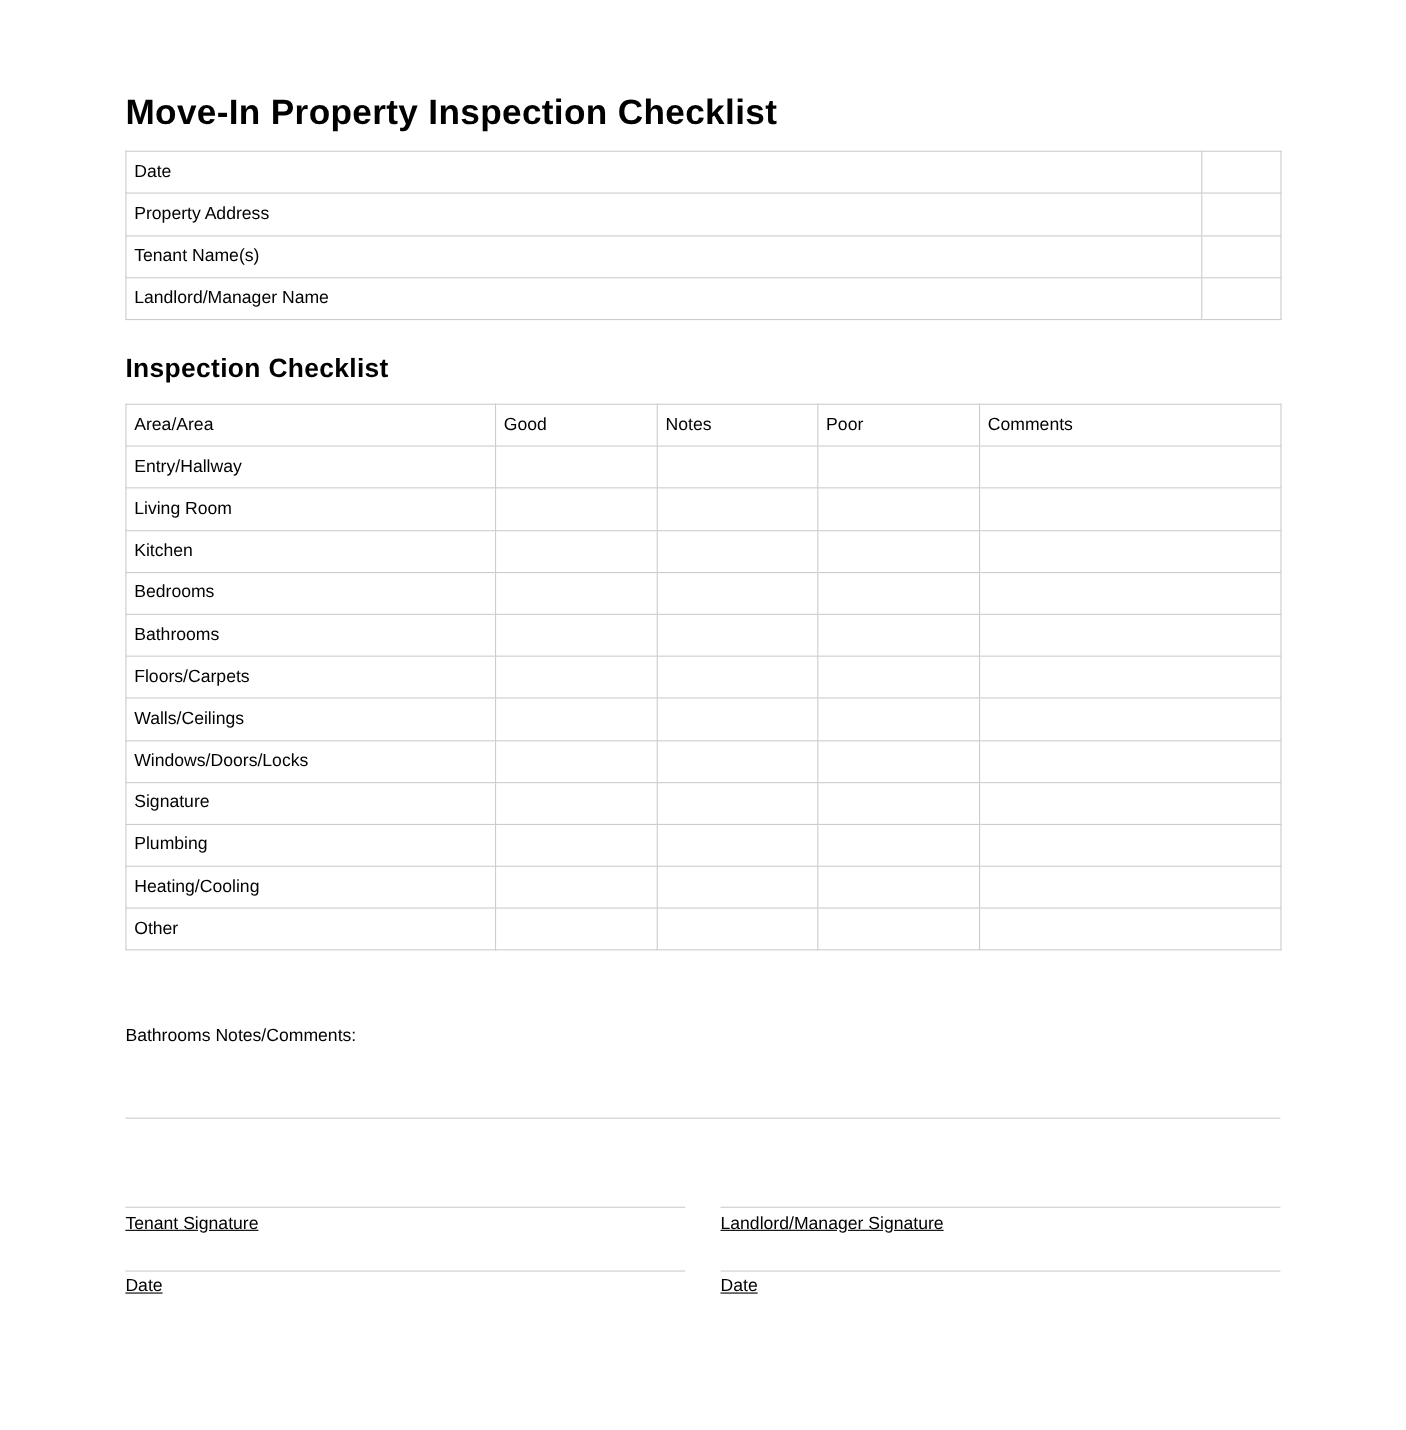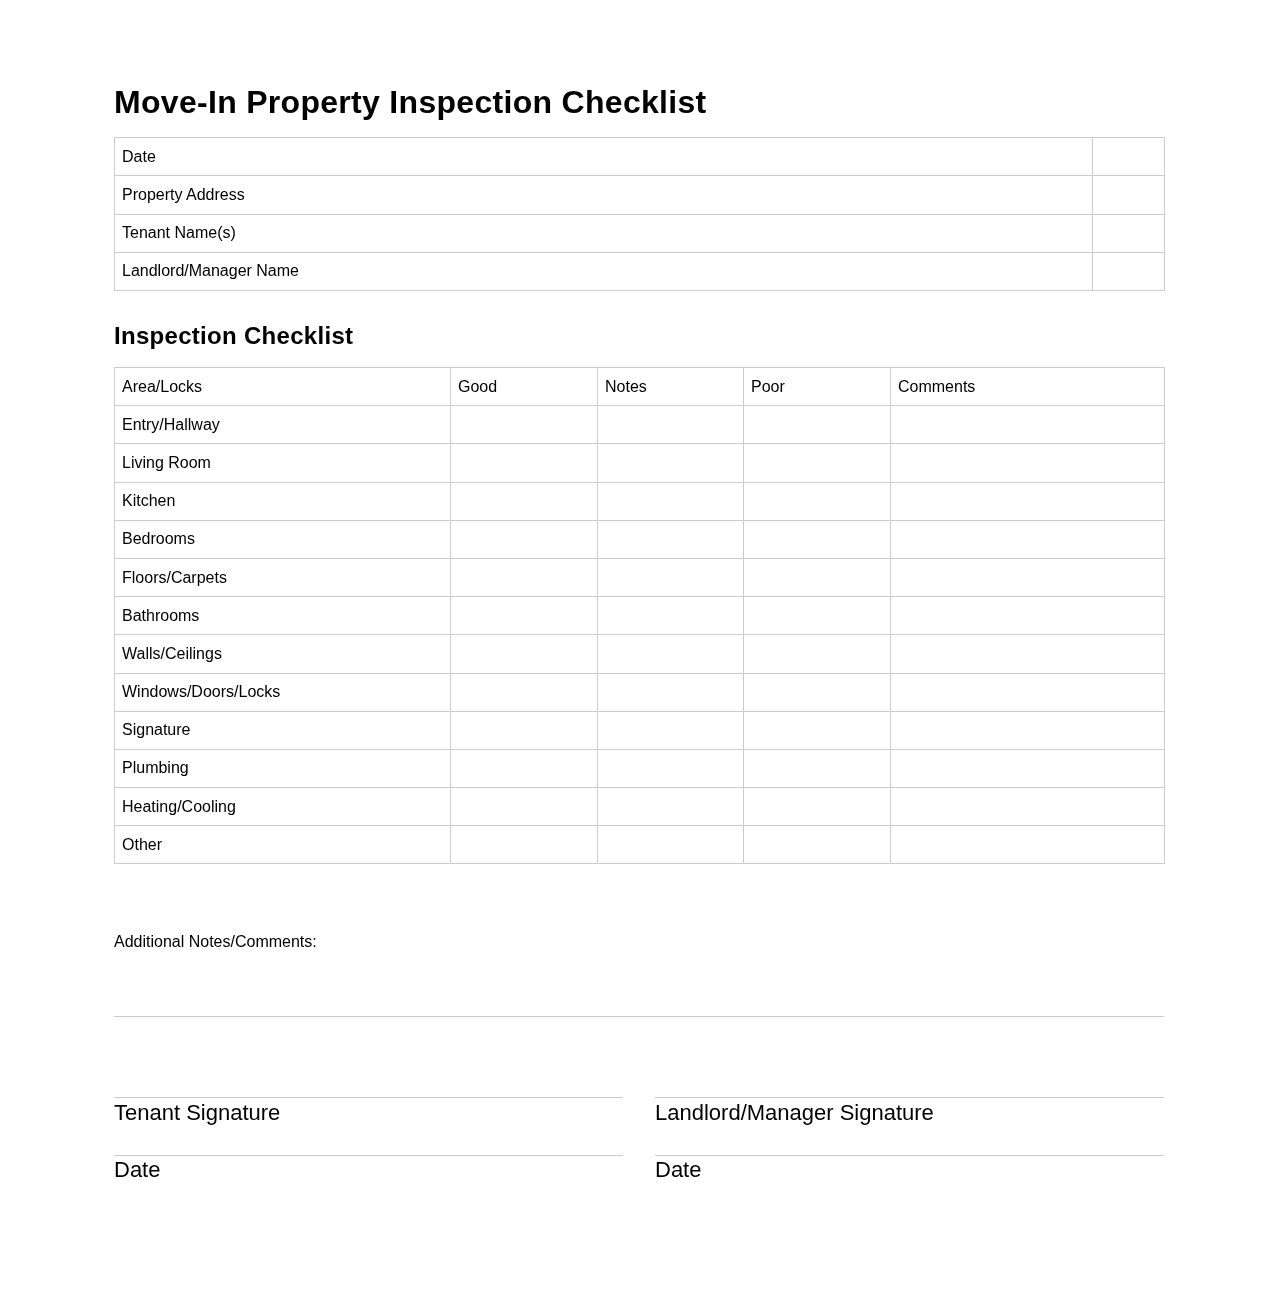--- a/index.html
+++ b/index.html
@@ -98,23 +98,24 @@
     .sig-line {
       position: absolute;
       left: 0;
       width: 509px;
       height: 0;
       border-top: 1px solid #cccccc;
     }
     .sig-label {
       position: absolute;
       left: 0;
-      font-size: 22px;
+      font-size: 16px;
       line-height: 18px;
       white-space: nowrap;
+      text-decoration: underline;
     }
   </style>
 </head>
 <body>
 
 <div class="page">
 
   <h1 class="title">Move-In Property Inspection Checklist</h1>
 
   <table class="info-table">
@@ -147,21 +148,21 @@
   <table class="check-table">
     <colgroup>
       <col style="width:336px">
       <col style="width:147px">
       <col style="width:146px">
       <col style="width:147px">
       <col style="width:274px">
     </colgroup>
     <thead>
       <tr>
-        <th>Area/Locks</th>
+        <th>Area/Area</th>
         <th class="center">Good</th>
         <th class="center">Notes</th>
         <th class="center">Poor</th>
         <th>Comments</th>
       </tr>
     </thead>
     <tbody>
       <tr>
         <td>Entry/Hallway</td>
         <td></td>
@@ -184,28 +185,28 @@
         <td></td>
       </tr>
       <tr>
         <td>Bedrooms</td>
         <td></td>
         <td></td>
         <td></td>
         <td></td>
       </tr>
       <tr>
+        <td>Bathrooms</td>
+        <td></td>
+        <td></td>
+        <td></td>
+        <td></td>
+      </tr>
+      <tr>
         <td>Floors/Carpets</td>
-        <td></td>
-        <td></td>
-        <td></td>
-        <td></td>
-      </tr>
-      <tr>
-        <td>Bathrooms</td>
         <td></td>
         <td></td>
         <td></td>
         <td></td>
       </tr>
       <tr>
         <td>Walls/Ceilings</td>
         <td></td>
         <td></td>
         <td></td>
@@ -242,21 +243,21 @@
       <tr>
         <td>Other</td>
         <td></td>
         <td></td>
         <td></td>
         <td></td>
       </tr>
     </tbody>
   </table>
 
-  <div class="notes-label">Additional Notes/Comments:</div>
+  <div class="notes-label">Bathrooms Notes/Comments:</div>
   <div class="notes-line"></div>
 
   <div class="sig-block" style="left:0; top:1097px;">
     <div class="sig-line" style="top:0;"></div>
     <div class="sig-label" style="top:7px;">Tenant Signature</div>
     <div class="sig-line" style="top:58px;"></div>
     <div class="sig-label" style="top:64px;">Date</div>
   </div>
 
   <div class="sig-block" style="left:541px; top:1097px;">

